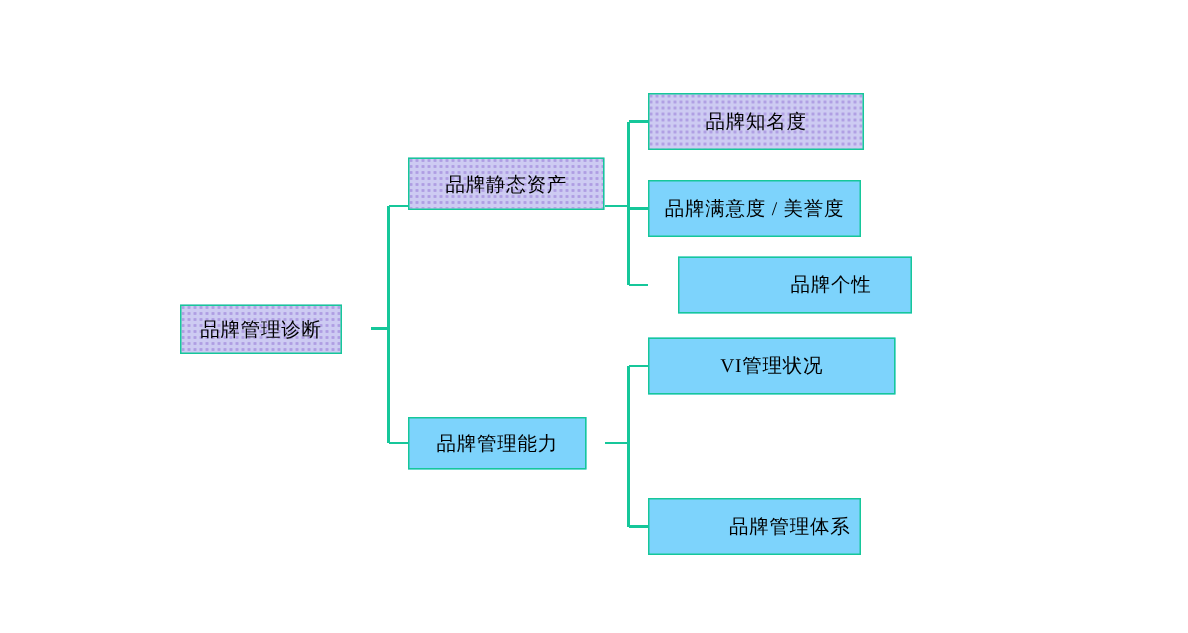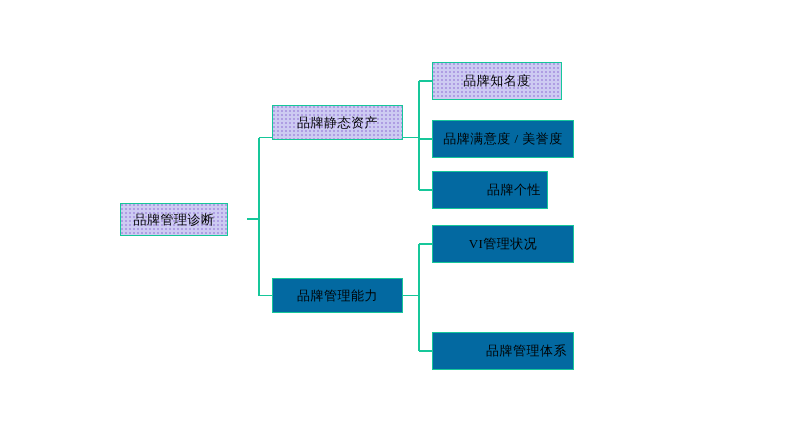--- a/index.html
+++ b/index.html
@@ -34,21 +34,21 @@
     align-items: center;
     justify-content: center;
     text-align: center;
     color: #000000;
     font-size: 13px;
     line-height: 1.2;
     letter-spacing: 0.5px;
     white-space: nowrap;
   }
   .node.fill-white {
-    background-color: #0369a1;
+    background-color: #7dd3fc;
   }
   
   .node.fill-lavender {
     background-color: #cdcbf2;
     background-image:
       radial-gradient(circle at 1px 1px, rgba(150,120,215,0.55) 0.9px, rgba(0,0,0,0) 1.1px);
     background-size: 4px 4px;
   }
   .node-label {
     display: block;
@@ -82,37 +82,37 @@
   </svg>
 
   <div class="node fill-lavender" style="left:120px; top:203px; width:108px; height:33px;">
     <span class="node-label">品牌管理诊断</span>
   </div>
 
   <div class="node fill-lavender" style="left:272px; top:105px; width:131px; height:35px;">
     <span class="node-label">品牌静态资产</span>
   </div>
 
-  <div class="node fill-white" style="left:272px; top:278px; width:131px; height:35px;">
+  <div class="node fill-white" style="left:272px; top:278px; width:119px; height:35px;">
     <span class="node-label">品牌管理能力</span>
   </div>
 
-  <div class="node fill-lavender" style="left:432px; top:62px; width:130px; height:38px;text-align:center;">
+  <div class="node fill-lavender" style="left:432px; top:62px; width:144px; height:38px;text-align:center;">
     <span class="node-label">品牌知名度</span>
   </div>
 
   <div class="node fill-white" style="left:432px; top:120px; width:142px; height:38px;">
     <span class="node-label">品牌满意度 / 美誉度</span>
   </div>
 
-  <div class="node fill-white" style="left:432px; top:171px; width:116px; height:38px;padding-left:48px;">
+  <div class="node fill-white" style="left:452px; top:171px; width:156px; height:38px;padding-left:48px;">
     <span class="node-label">品牌个性</span>
   </div>
 
-  <div class="node fill-white" style="left:432px; top:225px; width:142px; height:38px;">
+  <div class="node fill-white" style="left:432px; top:225px; width:165px; height:38px;">
     <span class="node-label">VI管理状况</span>
   </div>
 
   <div class="node fill-white" style="left:432px; top:332px; width:142px; height:38px;justify-content:flex-end;">
     <span class="node-label">品牌管理体系</span>
   </div>
 
 </div>
 
 </body></html>

